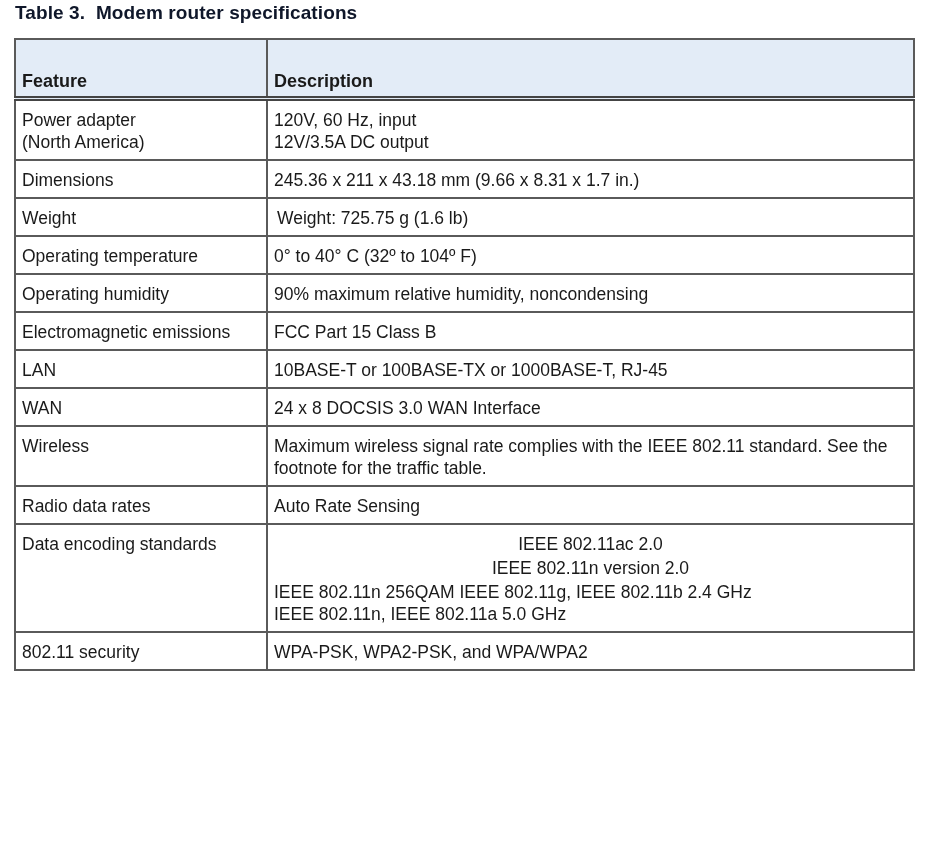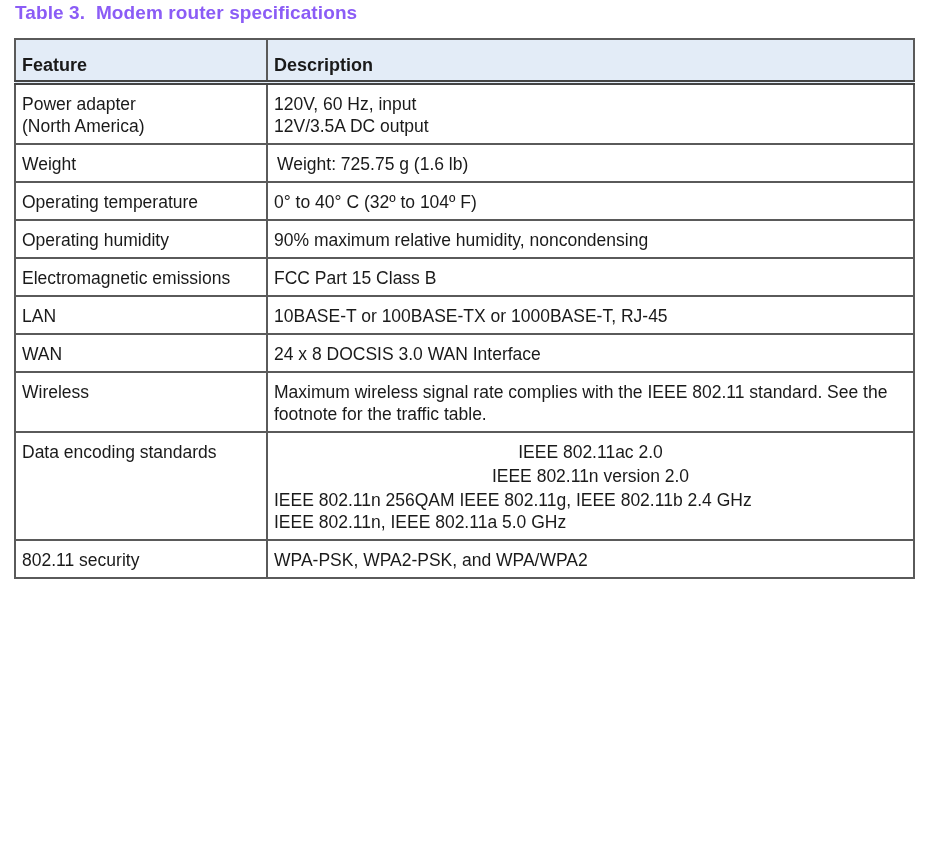--- a/index.html
+++ b/index.html
@@ -14,39 +14,39 @@
       font-family: "Liberation Sans", sans-serif;
       color: #1a1a1a;
       overflow: hidden;
     }
     .caption {
       position: absolute;
       left: 15px;
       top: 2px;
       font-size: 19px;
       font-weight: bold;
-      color: #8b5cf6;
+      color: #0f172a;
       letter-spacing: 0.1px;
       white-space: pre;
     }
     table.spec {
       position: absolute;
       left: 14px;
       top: 38px;
       width: 901px;
       border-collapse: collapse;
       border: 2px solid #555;
       font-size: 17.5px;
       color: #1a1a1a;
     }
     table.spec th, table.spec td {
       border: 2px solid #5a5a5a;
       text-align: left;
       vertical-align: top;
-      padding: 0 6px;
+      padding: 16px 6px;
     }
     table.spec col.c1 { width: 252px; }
     table.spec thead th {
       background: #e3ecf7;
       font-weight: bold;
       height: 36px;
       vertical-align: bottom;
       padding-bottom: 4px;
       border-bottom: 5px double #444;
       font-size: 18px;
@@ -79,20 +79,28 @@
   <tbody>
     <tr>
       <td>
         <span class="line">Power adapter</span>
         <span class="line">(North America)</span>
       </td>
       <td>
         <span class="line">120V, 60 Hz, input</span>
         <span class="line">12V/3.5A DC output</span>
       </td>
+    </tr>
+    <tr>
+      <td>
+          <span class="line">Dimensions</span>
+        </td>
+      <td>
+          <span class="line">245.36 x 211 x 43.18 mm (9.66 x 8.31 x 1.7 in.)</span>
+        </td>
     </tr>
     <tr>
       <td>
           <span class="line">Weight</span>
         </td>
       <td>
           <span class="line indent1"> Weight: 725.75 g (1.6 lb)</span>
         </td>
     </tr>
     <tr>
@@ -139,20 +147,28 @@
       <td>
           <span class="line">Wireless</span>
         </td>
       <td>
         <span class="line">Maximum wireless signal rate complies with the IEEE 802.11 standard. See the</span>
         <span class="line">footnote for the traffic table.</span>
       </td>
     </tr>
     <tr>
       <td>
+          <span class="line">Radio data rates</span>
+        </td>
+      <td>
+          <span class="line">Auto Rate Sensing</span>
+        </td>
+    </tr>
+    <tr>
+      <td>
           <span class="line">Data encoding standards</span>
         </td>
       <td>
         <span class="gap-line">IEEE 802.11ac 2.0</span>
         <span class="gap-line">IEEE 802.11n version 2.0</span>
         <span class="line">IEEE 802.11n 256QAM IEEE 802.11g, IEEE 802.11b 2.4 GHz</span>
         <span class="line">IEEE 802.11n, IEEE 802.11a 5.0 GHz</span>
       </td>
     </tr>
     <tr>

